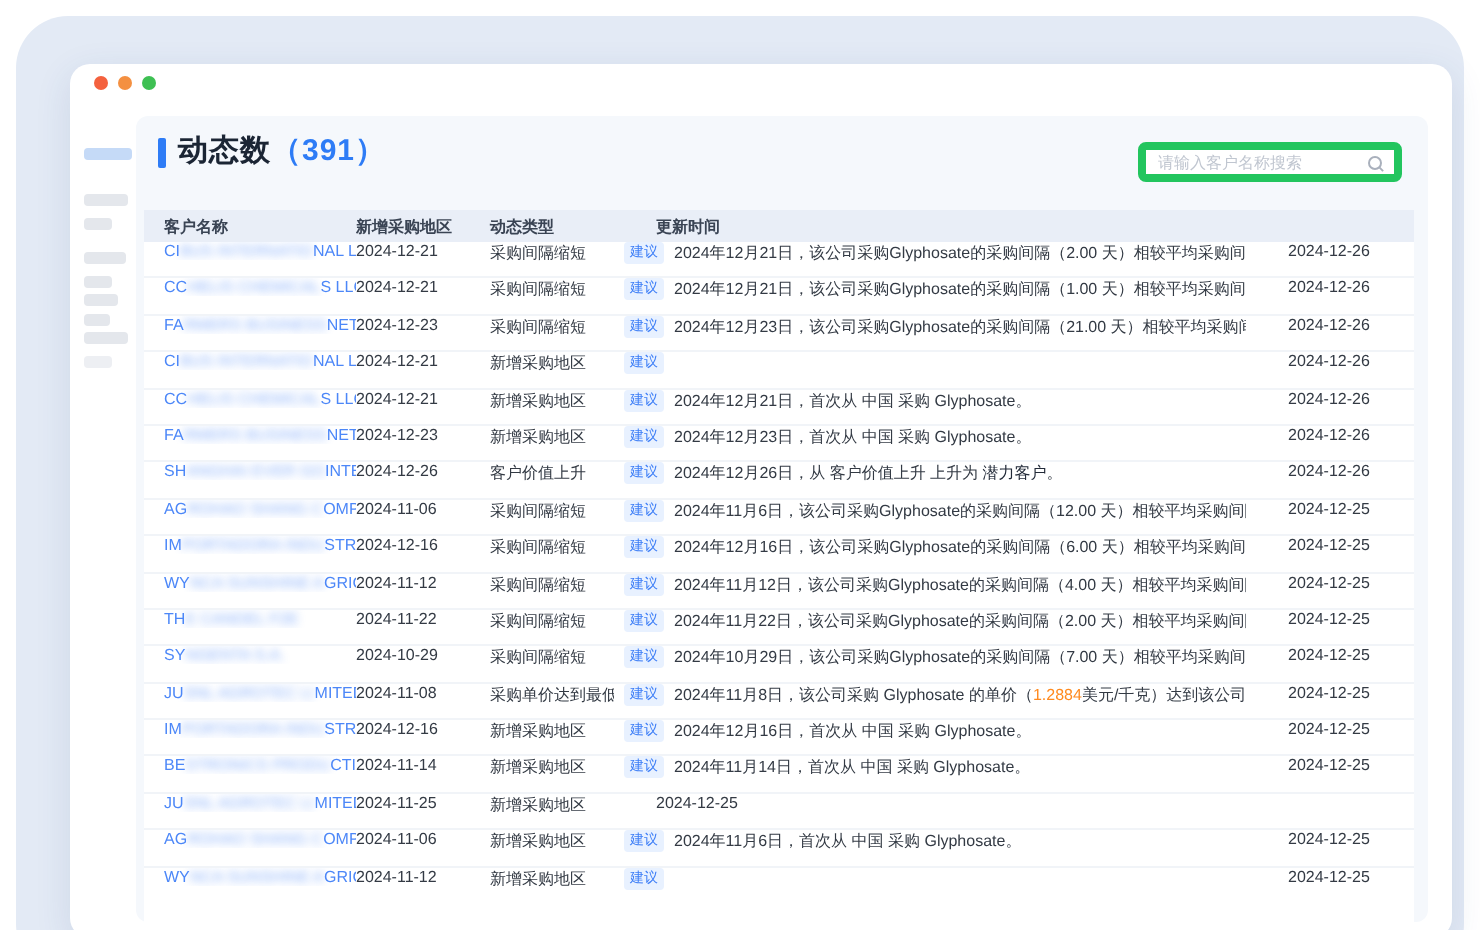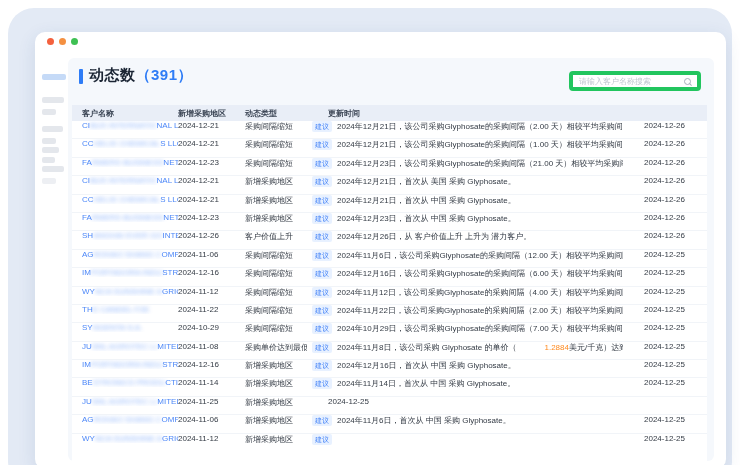--- a/index.html
+++ b/index.html
@@ -67,21 +67,21 @@
   .row:last-child { border-bottom:0; }
 
   .name-link { display:flex; overflow:hidden; white-space:nowrap;
     color:var(--link,#4C87F8); cursor:pointer; }
   .masked { filter:blur(2px); opacity:.65; }
 
   .badge { flex:0 0 auto; font-size:7px; line-height:1;
     color:var(--badge_text,#3D7EF7); background:var(--badge_bg,#E8F1FF);
     border-radius:2px; padding:2px 3px; }
   .content-text { white-space:nowrap; overflow:hidden; }
-  .hl { color:var(--highlight,#FF8A1F);padding-left:28px; }
+  .hl { color:var(--highlight,#FF8A1F); }
   .bd { font-weight:normal; color:#222A38; }
 </style>
 </head>
 <body>
 
 <div class="backdrop"></div>
 
 <div class="window">
 
   <div class="dots">
@@ -173,21 +173,20 @@
               <span class="name-link">
                 <span>CI</span>
                 <span class="masked">BUS INTERNATIO</span>
                 <span>NAL L...</span>
               </span>
             </div>
             <div class="cell cell-date">2024-12-21</div>
             <div class="cell cell-type">新增采购地区</div>
             <div class="cell cell-content">
               <span class="badge">建议</span>
-              <span class="content-text"><span>2024年12月21日，首次从 美国 采购 Glyphosate。</span></span>
             </div>
             <div class="cell cell-updated">2024-12-26</div>
           </div>
           <div class="row">
             <div class="cell cell-name">
               <span class="name-link">
                 <span>CC</span>
                 <span class="masked">HELIS CHEMICAL</span>
                 <span>S LLC</span>
               </span>

